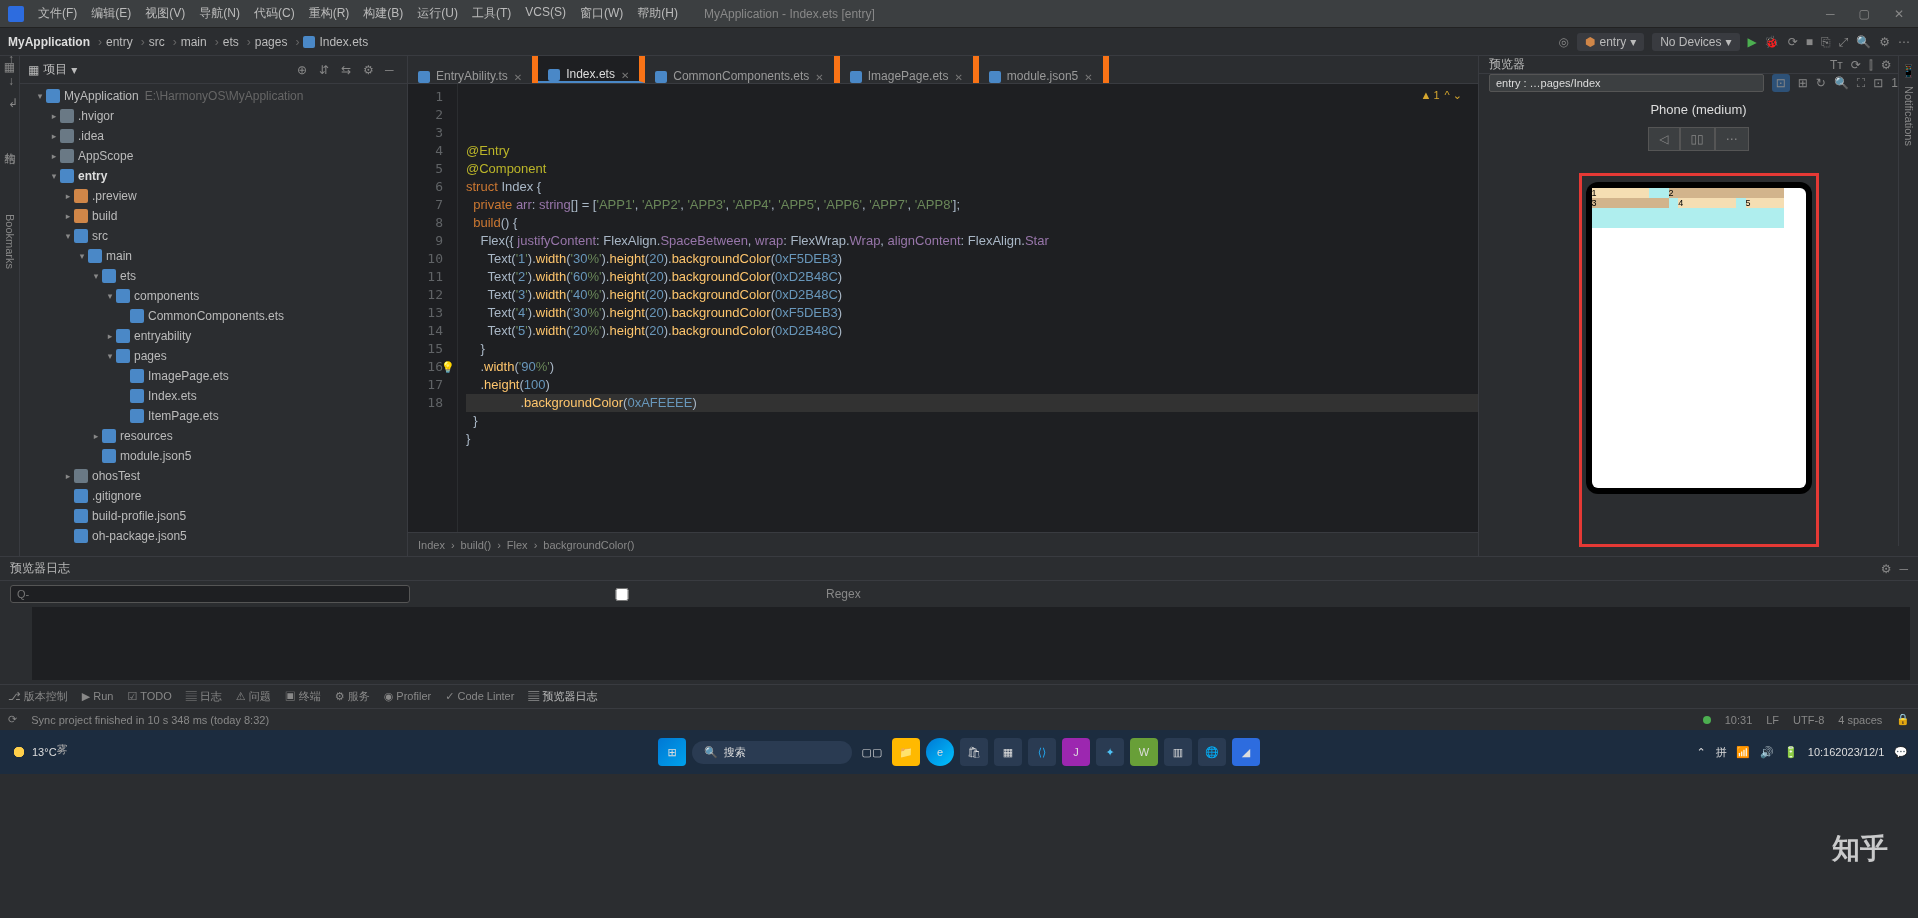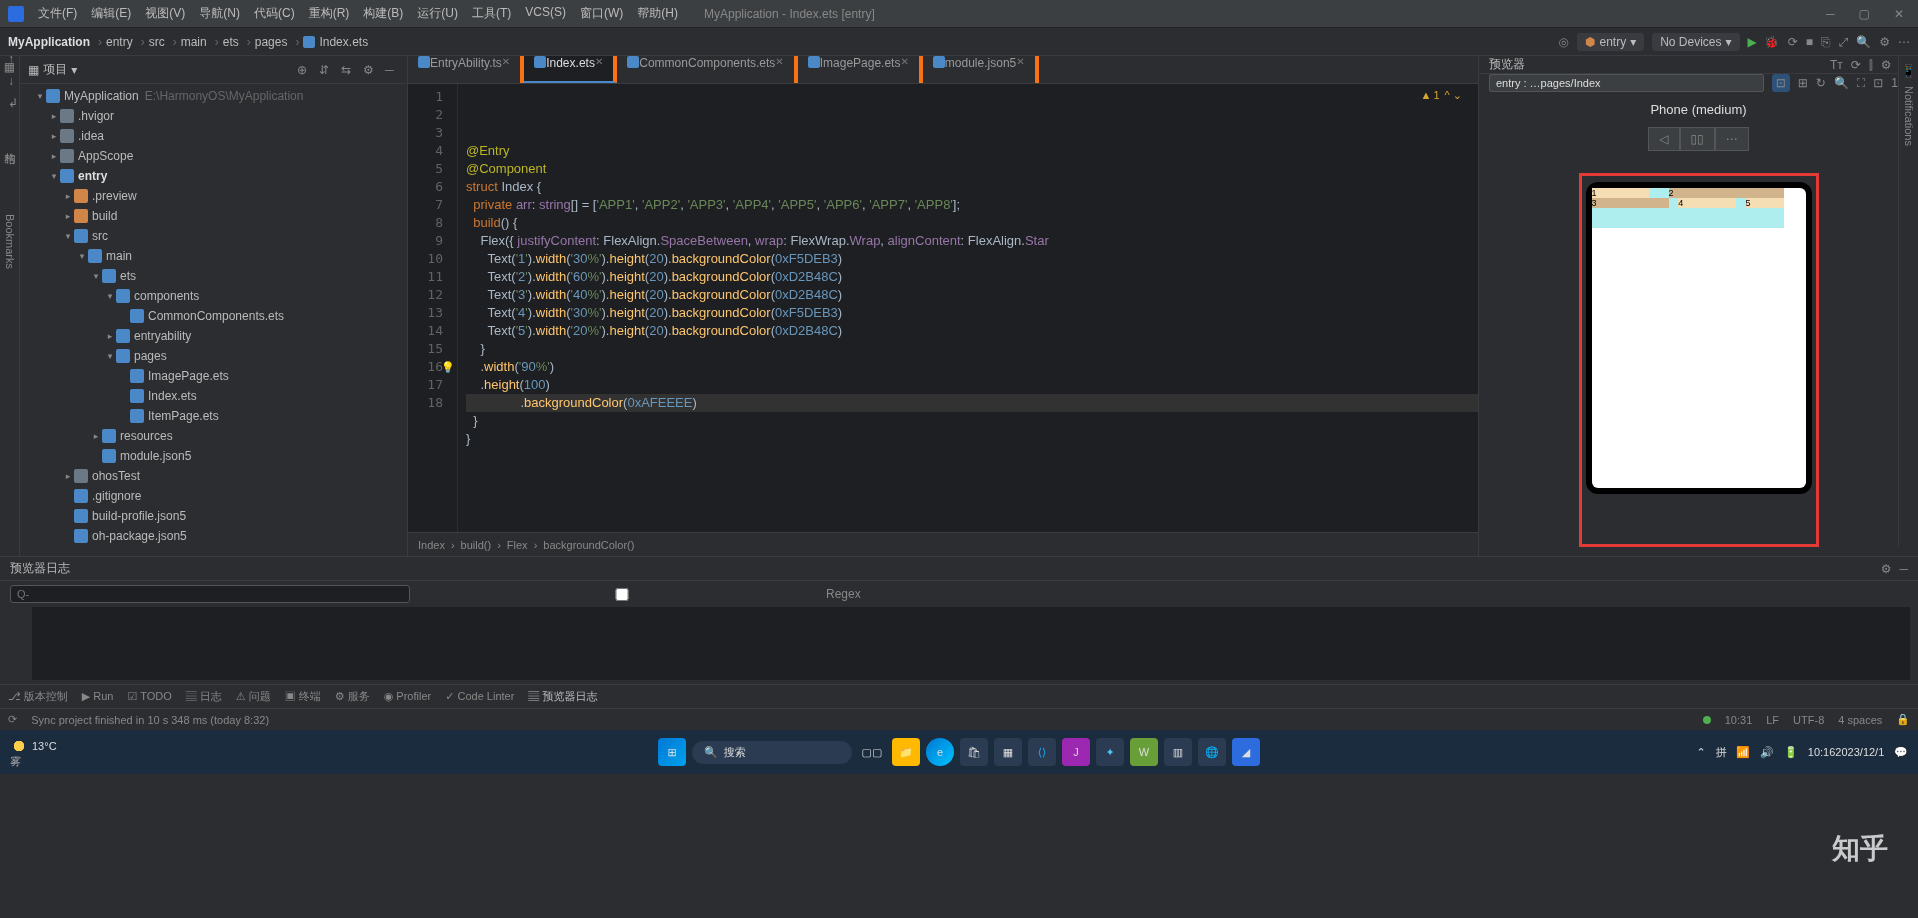--- a/index.html
+++ b/index.html
@@ -32,21 +32,21 @@
 .tree .node { display:flex; align-items:center; height:20px; padding-right:4px; color:#bbb; cursor:pointer; white-space:nowrap;}
 .tree .arrow { width:12px; text-align:center; color:#888; font-size:9px;}
 .tree .fold { width:14px;height:14px; margin-right:4px;}
 .tree .fold.dir{background:#6a7985;border-radius:2px;}
 .tree .fold.mod{background:#4a88c7;border-radius:2px;}
 .tree .fold.orange{background:#d08648;border-radius:2px;}
 .tree .fold.file{background:#4a88c7;border-radius:2px;}
 .tree .hint{color:#666;margin-left:6px;}
 .editor { flex:1; display:flex; flex-direction:column; background:#1e1f22; min-width:0;}
 .tabs { height:28px; display:flex; background:#2b2d30; border-bottom:1px solid #393b40; overflow:hidden;}
-.tabs .tab { display:flex; align-items:flex-start; padding:0 10px; color:#999; border-right:4px solid #f97316; cursor:pointer;}
+.tabs .tab { display:flex; align-items:flex-end; padding:0 10px; gap:6px; color:#999; border-right:6px solid #f97316; cursor:pointer;}
 .tabs .tab .fi{width:12px;height:12px;background:#4a88c7;border-radius:2px;}
 .tabs .tab.active { background:#1e1f22; color:#ddd; border-bottom:2px solid #4a88c7; }
 .tabs .tab .x{color:#777;font-size:10px;}
 .editor-body { flex:1; display:flex; position:relative; overflow:hidden;}
 .gutter { width:50px; background:#1e1f22; color:#606366; text-align:right; padding:4px 14px 0 0; font-family:Consolas,monospace; font-size:13px; line-height:18px; border-right:1px solid #2b2d30;position:relative;}
 .gutter .bulb{position:absolute;right:2px;color:#d6a72e;font-size:11px;}
 .code { flex:1; padding:4px 0 0 8px; font-family:Consolas,monospace; font-size:13px; line-height:18px; white-space:pre; color:#a9b7c6; position:relative; overflow-x:auto;}
 .code .warn-badge{position:absolute;top:2px;right:16px;color:#d6a72e;font-size:11px;display:flex;align-items:center;gap:2px;}
 .kw{color:#cc7832;} .str{color:#6a8759;} .num{color:#6897bb;} .anno{color:#bbb529;} .fn{color:#ffc66d;} .type{color:#a9b7c6;} .prop{color:#9876aa;}
 .code .hl{background:#323232;padding-left:40px;}
@@ -83,21 +83,21 @@
 .logpanel .licons{position:absolute;left:8px;top:52px;display:flex;flex-direction:column;gap:8px;color:#888;}
 .bottombar{height:24px;background:#2b2d30;border-top:1px solid #393b40;display:flex;align-items:center;padding:0 8px;gap:14px;color:#888;font-size:11px;}
 .bottombar .item{display:flex;align-items:center;gap:4px;cursor:pointer;}
 .bottombar .sel{color:#bbb;}
 .statusbar{height:22px;background:#2b2d30;border-top:1px solid #393b40;display:flex;align-items:center;padding:0 8px;color:#888;font-size:11px;gap:14px;}
 .statusbar .spacer{flex:1;}
 .statusbar .dot{width:8px;height:8px;background:#4caf50;border-radius:50%;}
 .watermark{position:absolute;right:30px;bottom:50px;font-size:28px;color:rgba(255,255,255,.75);font-weight:300;pointer-events:none;display:flex;align-items:center;gap:12px;}
 .watermark .zh{font-weight:bold;}
 .taskbar{height:44px;background:#1c2c3f;display:flex;align-items:center;padding:0 10px;gap:8px;color:#ddd;font-size:11px;position:relative;}
-.taskbar .weather{display:flex;flex-direction:column;line-height:12px;}
+.taskbar .weather{display:flex;flex-direction:row;line-height:12px;}
 .taskbar .weather .t{display:flex;align-items:center;gap:4px;}
 .taskbar .wicon{width:18px;height:18px;background:radial-gradient(circle,#ffcf4a 40%,transparent 42%);position:relative;border-radius:50%;}
 .taskbar .center{position:absolute;left:50%;transform:translateX(-50%);display:flex;align-items:center;gap:6px;}
 .taskbar .search{display:flex;align-items:center;background:#2a3b52;border-radius:16px;padding:4px 12px;gap:6px;width:160px;}
 .taskbar .tb-icon{width:28px;height:28px;border-radius:4px;display:flex;align-items:center;justify-content:center;}
 .taskbar .tray{margin-left:auto;display:flex;align-items:center;gap:10px;}
 .taskbar .clock{display:flex;flex-direction:row;align-items:flex-end;line-height:12px;}
 </style>
 </head>
 <body>

